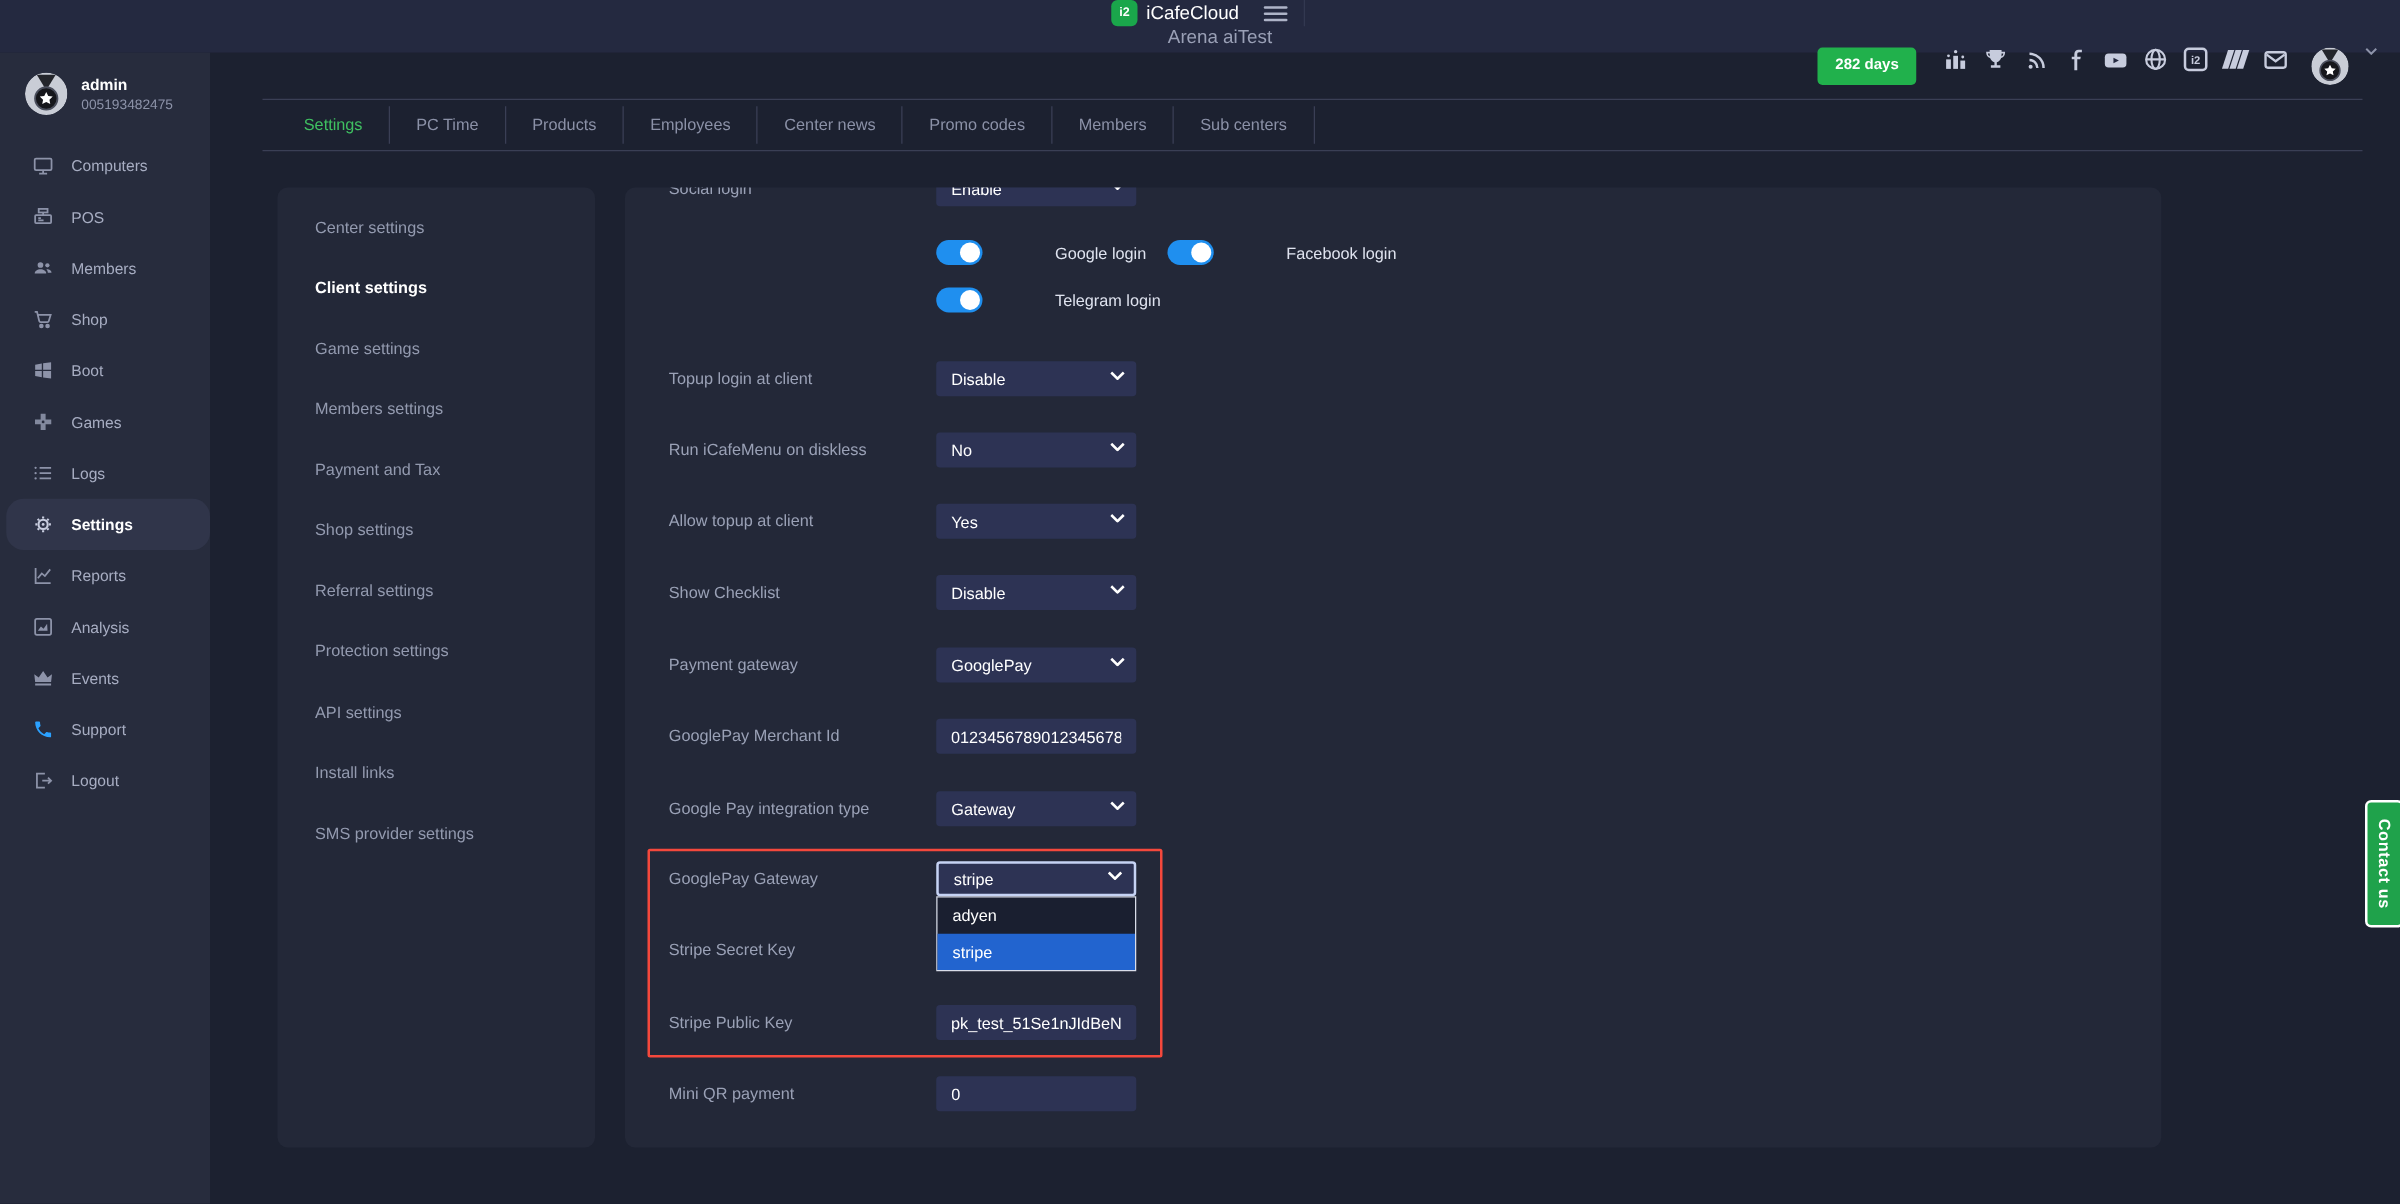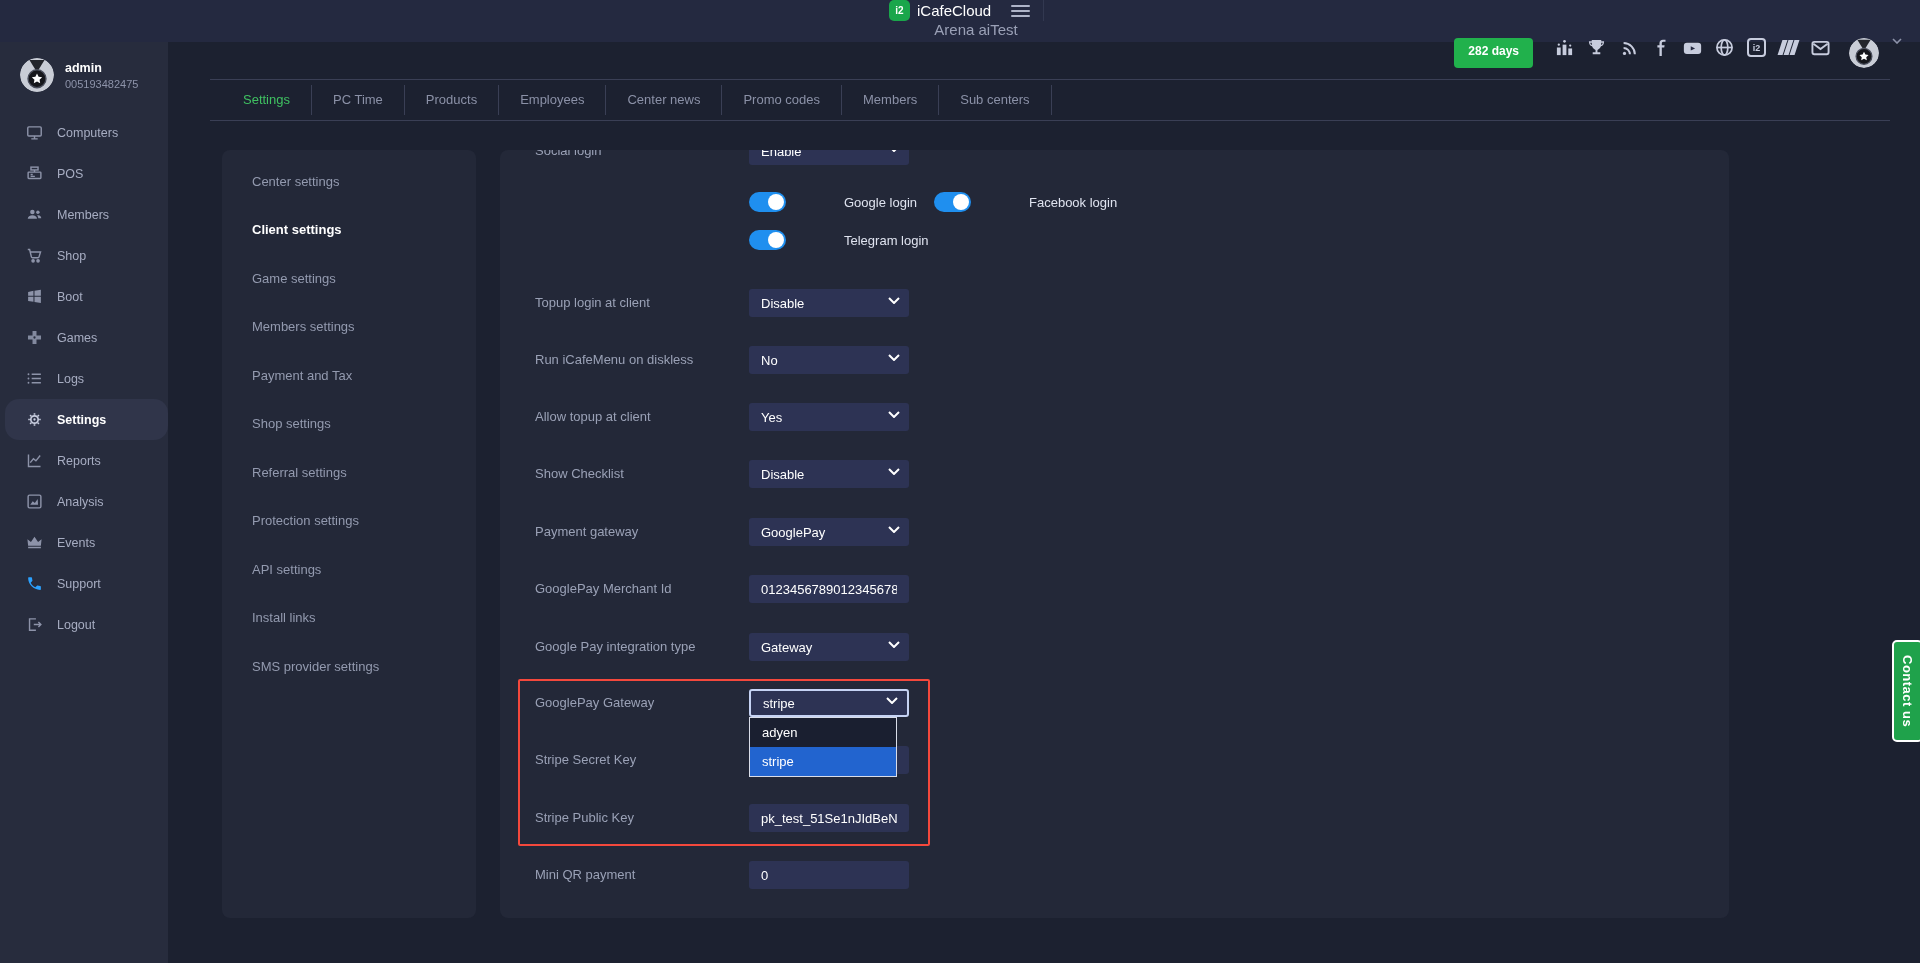--- a/index.html
+++ b/index.html
@@ -76,21 +76,21 @@
   .sel .chevd { position:absolute; right:9px; top:8px; color:#fff; }
   .sel.focused { border:2px solid #c6d3f4; }
   input.control { border:none; outline:none; padding:0 12px; font-family:inherit; font-weight:500; }
   .toggle-row { position:absolute; height:20px; display:flex; align-items:center;gap:48px; }
   .toggle { width:37px; height:20px; border-radius:10px; background:#1f8fef; position:relative;
     cursor:pointer; flex:0 0 auto; }
   .toggle i { position:absolute; right:2px; top:2px; width:16px; height:16px;
     background:#fff; border-radius:50%; }
   .toggle-label { margin-left:10px; color:#dfe3ef; }
 
-  .dropdown-list { position:absolute; left:249px; top:567px; width:148px; z-index:7;
+  .dropdown-list { position:absolute; left:249px; top:567px; width:160px; z-index:7;
     background:#1a1f30; border:1px solid #d9dde9; }
   .opt { height:29px; line-height:29px; padding:0 12px; color:#fff; cursor:pointer; }
   .opt.hl { background:#2264cf; }
 
   .red-rect { position:absolute; left:18px; top:529px; width:412px; height:167px;
     border:2px solid #f4483c; border-radius:2px; z-index:8; pointer-events:none; }
 
   .contact-btn { position:absolute; right:-3px; top:640px; width:31px; height:102px;
     background:#1fa24b; border:2px solid #fff; border-radius:5px; z-index:40;
     writing-mode:vertical-rl; display:flex; align-items:center; justify-content:center;

